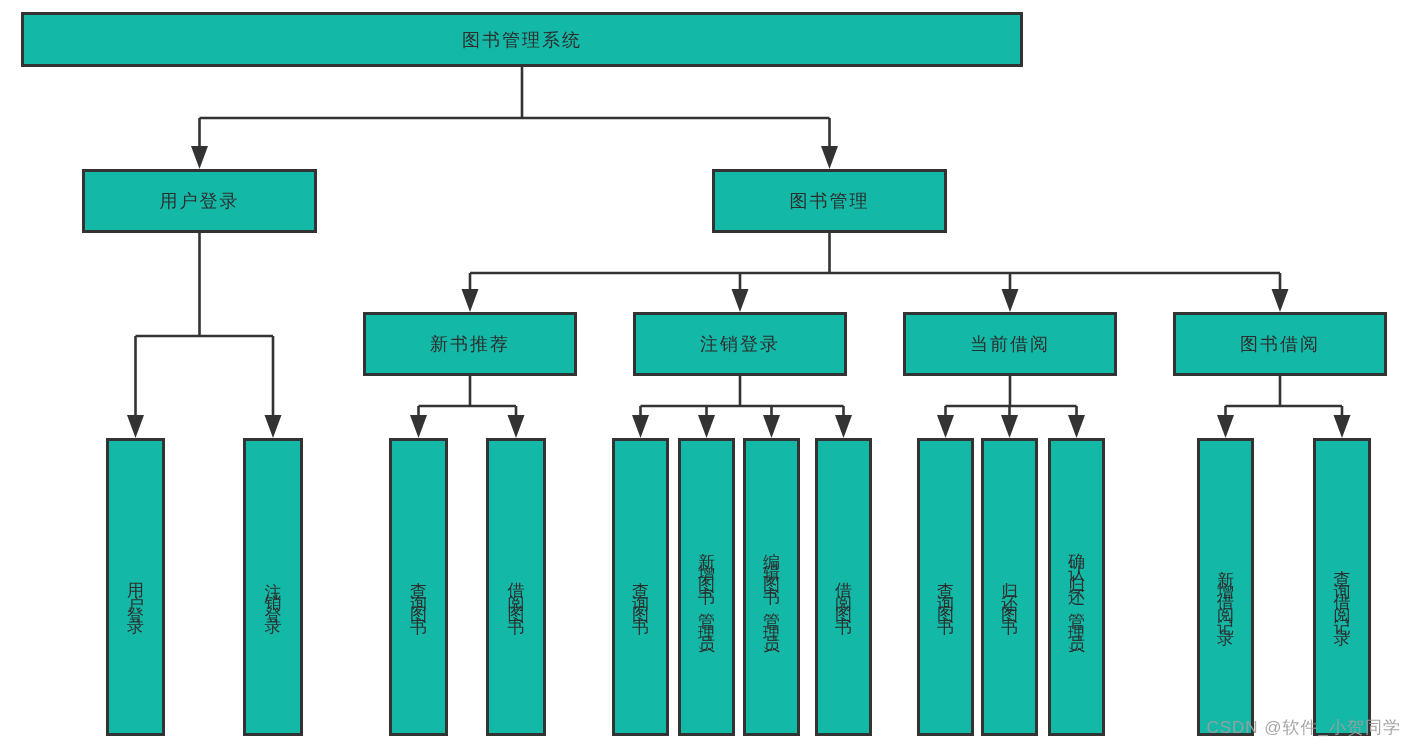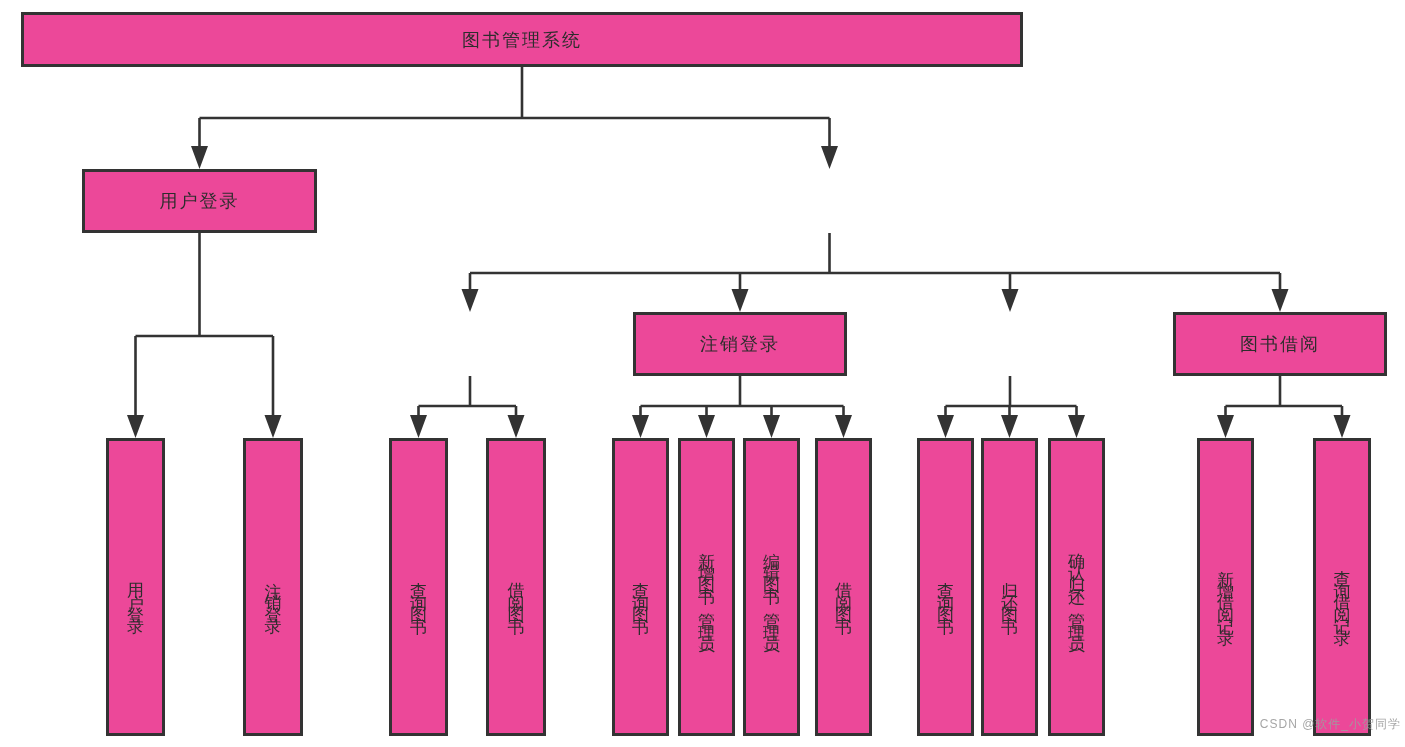--- a/index.html
+++ b/index.html
@@ -32,21 +32,21 @@
     stroke: none;
   }
   .box {
     position: absolute;
     left: var(--x);
     top: var(--y);
     width: var(--w);
     height: var(--h);
     box-sizing: border-box;
     border: 3px solid var(--color-border, #333333);
-    background: #ec4899;
+    background: #14b8a6;
     display: flex;
     align-items: center;
     justify-content: center;
     color: var(--color-text, #2d2d2d);
   }
   .box.h {
     font-size: 18px;
     letter-spacing: 2px;
     white-space: nowrap;
   }
@@ -56,21 +56,21 @@
     font-size: 17px;
     line-height: 1;
     letter-spacing: 12px;
     margin-bottom: -12px;
     white-space: nowrap;
   }
   .watermark {
     position: absolute;
     top: 716px;
     right: 4px;
-    font-size: 12px;
+    font-size: 17px;
     letter-spacing: 1px;
     color: var(--color-watermark, #9e9e9e);
     opacity: 0.92;
     white-space: nowrap;
     z-index: 5;
     text-align: right;
   }
 </style>
 </head>
 <body>
@@ -130,22 +130,25 @@
       M937 415 H954 L945.5 438 Z
       M1001 415 H1018 L1009.5 438 Z
       M1068 415 H1085 L1076.5 438 Z
       M1217 415 H1234 L1225.5 438 Z
       M1333.5 415 H1350.5 L1342 438 Z"></path>
   </svg>
 
   <div class="box h" style="--x:21px; --y:12px; --w:1002px; --h:55px">图书管理系统</div>
 
   <div class="box h" style="--x:82px; --y:169px; --w:235px; --h:64px">用户登录</div>
+  <div class="box h" style="--x:712px; --y:169px; --w:235px; --h:64px">图书管理</div>
 
+  <div class="box h" style="--x:363px; --y:312px; --w:214px; --h:64px">新书推荐</div>
   <div class="box h" style="--x:633px; --y:312px; --w:214px; --h:64px">注销登录</div>
+  <div class="box h" style="--x:903px; --y:312px; --w:214px; --h:64px">当前借阅</div>
   <div class="box h" style="--x:1173px; --y:312px; --w:214px; --h:64px">图书借阅</div>
 
   <div class="box v" style="--x:106px; --y:438px; --w:59px; --h:298px">
     <span class="vtext">用户登录</span>
   </div>
   <div class="box v" style="--x:243px; --y:438px; --w:60px; --h:298px">
     <span class="vtext">注销登录</span>
   </div>
 
   <div class="box v" style="--x:389px; --y:438px; --w:59px; --h:298px">

